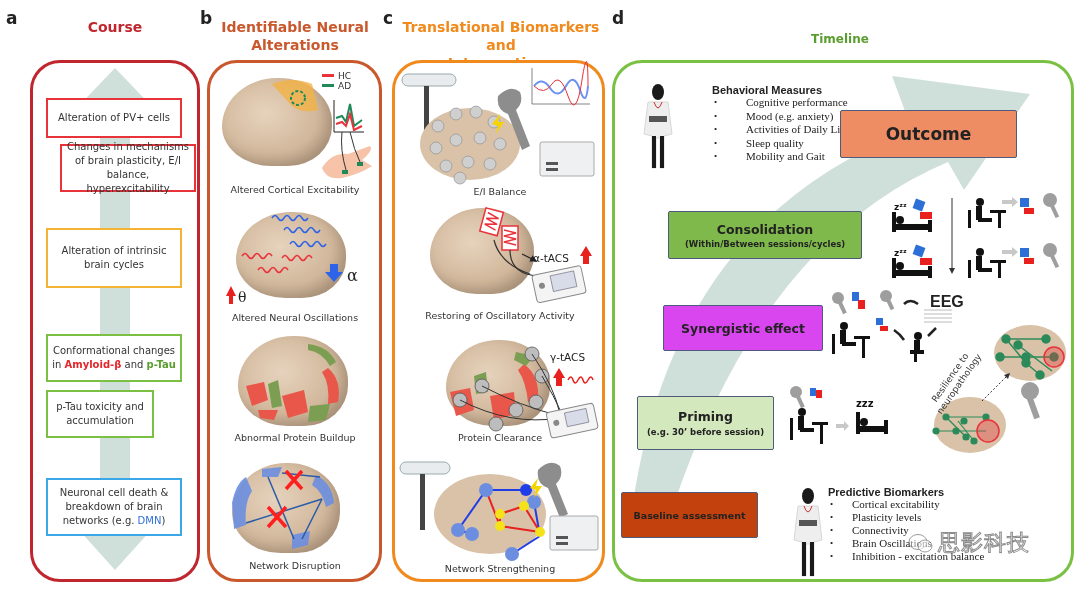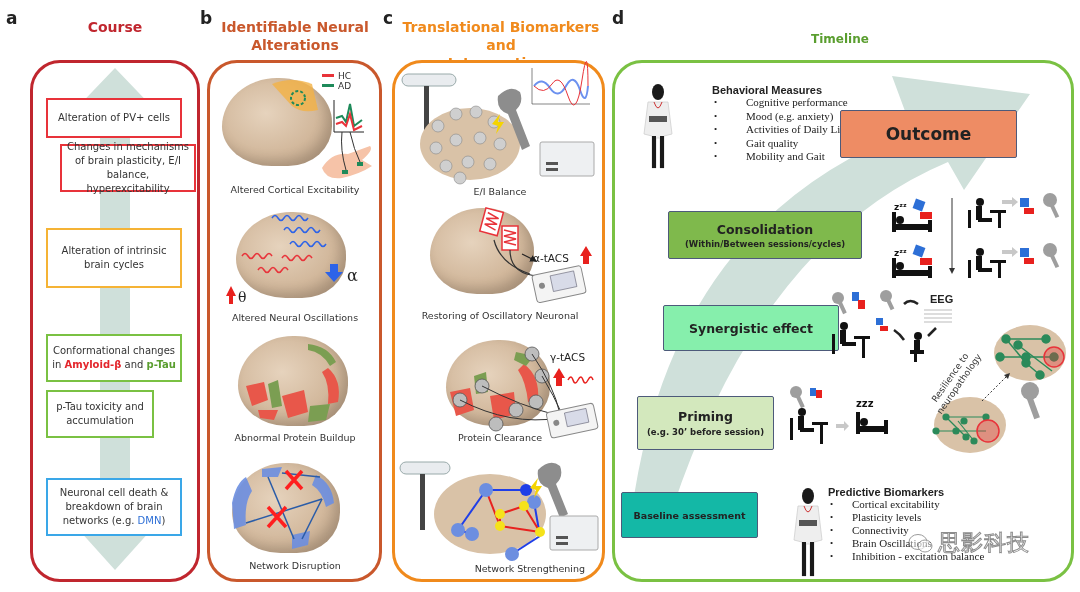--- a/index.html
+++ b/index.html
@@ -165,21 +165,21 @@
   <path d="M80,46 Q80,70 108,72" fill="none" stroke="#333" stroke-width="1.2"></path>
   <path d="M92,50 L104,56" stroke="#222" stroke-width="1.2" marker-end="url(#arr)"></path>
   <polygon points="150,52 156,42 162,52 159,52 159,60 153,60 153,52" fill="#e8211e"></polygon>
   <g transform="rotate(-12 130 80)">
     <rect x="104" y="66" width="50" height="28" rx="3" fill="#f4f4f4" stroke="#888" stroke-width="1"></rect>
     <rect x="122" y="70" width="24" height="16" fill="#d8dbe8" stroke="#667" stroke-width="0.6"></rect>
     <circle cx="112" cy="78" r="3" fill="#888"></circle>
   </g>
 </svg>
 <div class="abs" style="left:533px;top:252px;font-family:'DejaVu Sans',sans-serif;font-size:10.5px;color:#222;">α-tACS</div>
-<div class="caption" style="left:395px;top:310px;width:210px;">Restoring of Oscillatory Neuronal</div>
+<div class="caption" style="left:395px;top:310px;width:210px;">Restoring of Oscillatory Activity</div>
 
 <div class="brain" style="left:446px;top:340px;width:104px;height:86px;"></div>
 <svg class="abs" style="left:430px;top:336px;" width="170" height="100">
   <path d="M20,56 L40,52 L44,74 L26,80 Z" fill="#e8574a"></path>
   <path d="M60,60 L84,56 L86,78 L64,84 Z" fill="#e8574a"></path>
   <path d="M94,28 Q110,40 108,64 L98,66 Q96,46 88,34 Z" fill="#e8574a"></path>
   <path d="M44,40 L56,36 L58,56 L46,58 Z" fill="#7b9e52"></path>
   <path d="M86,16 L104,20 L96,30 L84,24 Z" fill="#7b9e52"></path>
   <g fill="#bdbdbd" stroke="#555" stroke-width="0.8">
     <circle cx="102" cy="18" r="7"></circle>
@@ -233,21 +233,21 @@
       <circle cx="124" cy="54" r="5"></circle>
       <circle cx="100" cy="74" r="5"></circle>
       <circle cx="140" cy="80" r="5"></circle>
   </g>
   <path d="M138,18 Q150,6 160,14 Q164,24 156,32 L168,62 L160,66 L148,36 Q136,32 138,18 Z" fill="#8d8d8d"></path>
   <polygon points="130,36 138,26 136,34 142,34 134,46 136,38" fill="#f5d400"></polygon>
   <rect x="150" y="64" width="48" height="34" rx="2" fill="#eef0f2" stroke="#aaa" stroke-width="1"></rect>
   <rect x="156" y="84" width="12" height="3" fill="#555"></rect>
   <rect x="156" y="90" width="12" height="3" fill="#555"></rect>
 </svg>
-<div class="caption" style="left:375px;top:563px;width:210px;text-align:right;">Network Strengthening</div>
+<div class="caption" style="left:395px;top:563px;width:210px;">Network Strengthening</div>
 
 <div class="panel-letter" style="left:612px;top:8px;">d</div>
 <div class="panel-title" style="left:760px;top:30px;width:160px;font-size:12px;color:#5a9e2f;">Timeline</div>
 <div class="frame" style="left:612px;top:60px;width:462px;height:522px;border-color:#7ac143;"></div>
 
 <svg class="abs" style="left:612px;top:60px;" width="462" height="522">
   <path d="M20,450 Q60,160 300,70 L280,16 L418,34 L352,130 L336,102 Q150,180 60,450 Z" fill="#cfe0da"></path>
 </svg>
 
 <svg class="abs" style="left:640px;top:82px;" width="36" height="88">
@@ -257,40 +257,40 @@
     <rect x="20" y="54" width="4" height="32" fill="#1a1a1a"></rect>
   <rect x="9" y="34" width="18" height="6" fill="#555"></rect>
   <path d="M14,20 Q18,32 22,20" fill="none" stroke="#c33" stroke-width="1"></path>
 </svg>
 <div class="abs" style="left:712px;top:84px;">
   <div class="list-title">Behavioral Measures</div>
   <ul class="list">
     <li>Cognitive performance</li>
     <li>Mood (e.g. anxiety)</li>
     <li>Activities of Daily Living</li>
-    <li>Gait quality</li>
+    <li>Sleep quality</li>
     <li>Mobility and Gait</li>
   </ul>
 </div>
 
 <div class="stage" style="left:840px;top:110px;width:177px;height:48px;background:#ee8c64;font-size:17px;">Outcome</div>
 
 <div class="stage" style="left:668px;top:211px;width:194px;height:48px;background:#7fb94c;">
   <div style="font-size:12.5px;">Consolidation</div>
   <div style="font-size:8.5px;margin-top:2px;">(Within/Between sessions/cycles)</div>
 </div>
 
-<div class="stage" style="left:663px;top:305px;width:176px;height:46px;background:#86efac;font-size:12.5px;">Synergistic effect</div>
+<div class="stage" style="left:663px;top:305px;width:160px;height:46px;background:#d946ef;font-size:12.5px;">Synergistic effect</div>
 
 <div class="stage" style="left:637px;top:396px;width:137px;height:54px;background:#d3e8bd;">
   <div style="font-size:12.5px;">Priming</div>
   <div style="font-size:8.5px;margin-top:3px;">(e.g. 30’ before session)</div>
 </div>
 
-<div class="stage" style="left:621px;top:492px;width:137px;height:46px;background:#14b8a6;font-size:9.5px;">Baseline  assessment</div>
+<div class="stage" style="left:621px;top:492px;width:137px;height:46px;background:#c2410c;font-size:9.5px;">Baseline  assessment</div>
 
 <svg class="abs" style="left:888px;top:190px;" width="180" height="100">
   <g>
     <rect x="4" y="22" width="4" height="20" fill="#111"></rect>
       <rect x="4" y="34" width="40" height="6" fill="#111"></rect>
       <rect x="40" y="30" width="4" height="12" fill="#111"></rect>
     <circle cx="12" cy="30" r="4" fill="#111"></circle>
       <text x="6" y="20" font-size="9" font-family="DejaVu Sans,sans-serif" font-weight="bold" fill="#111">zᶻᶻ</text>
   </g>
   <rect x="26" y="10" width="10" height="10" fill="#2d6fd6" transform="rotate(20 31 15)"></rect>
@@ -368,21 +368,21 @@
       <rect x="86" y="66" width="3" height="8" fill="#111"></rect>
   </g>
   <path d="M100,48 L108,40" stroke="#222" stroke-width="2.5"></path>
   <g stroke="#aaa" stroke-width="0.8">
     <line x1="96" y1="22" x2="124" y2="22"></line>
       <line x1="96" y1="26" x2="124" y2="26"></line>
       <line x1="96" y1="30" x2="124" y2="30"></line>
       <line x1="96" y1="34" x2="124" y2="34"></line>
   </g>
 </svg>
-<div class="abs" style="left:930px;top:293px;font-family:'Liberation Sans',sans-serif;font-weight:bold;font-size:11px;color:#222;">EEG</div>
+<div class="abs" style="left:930px;top:293px;font-family:'Liberation Sans',sans-serif;font-weight:bold;font-size:16px;color:#222;">EEG</div>
 
 <svg class="abs" style="left:930px;top:325px;" width="140" height="140">
   <ellipse cx="100" cy="28" rx="36" ry="28" fill="#d9c2a7"></ellipse>
   <g stroke="#2b8a5a" stroke-width="1.5" fill="#2b8a5a">
     <line x1="76" y1="14" x2="116" y2="14"></line>
       <line x1="76" y1="14" x2="96" y2="38"></line>
       <line x1="88" y1="20" x2="122" y2="46"></line>
       <line x1="70" y1="32" x2="124" y2="32"></line>
       <line x1="96" y1="38" x2="110" y2="50"></line>
     <circle cx="76" cy="14" r="4"></circle>

